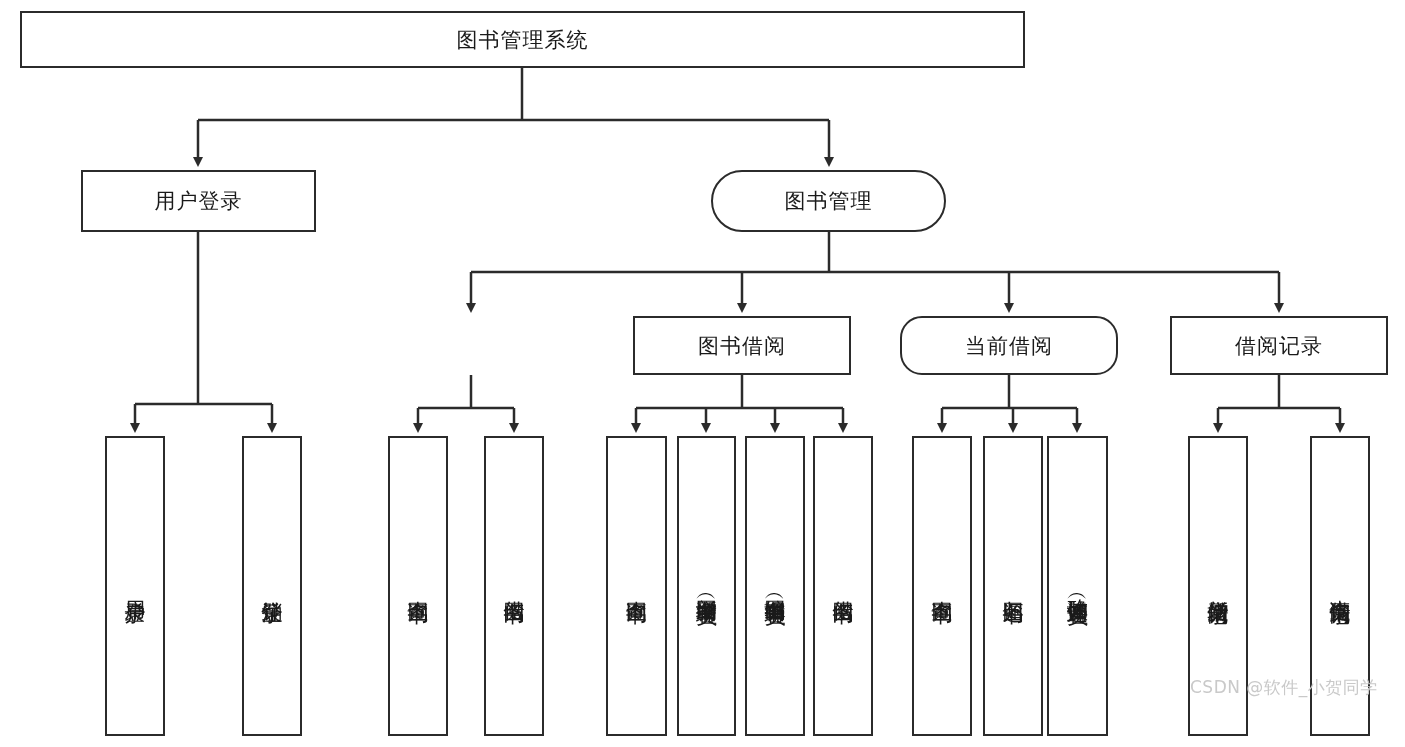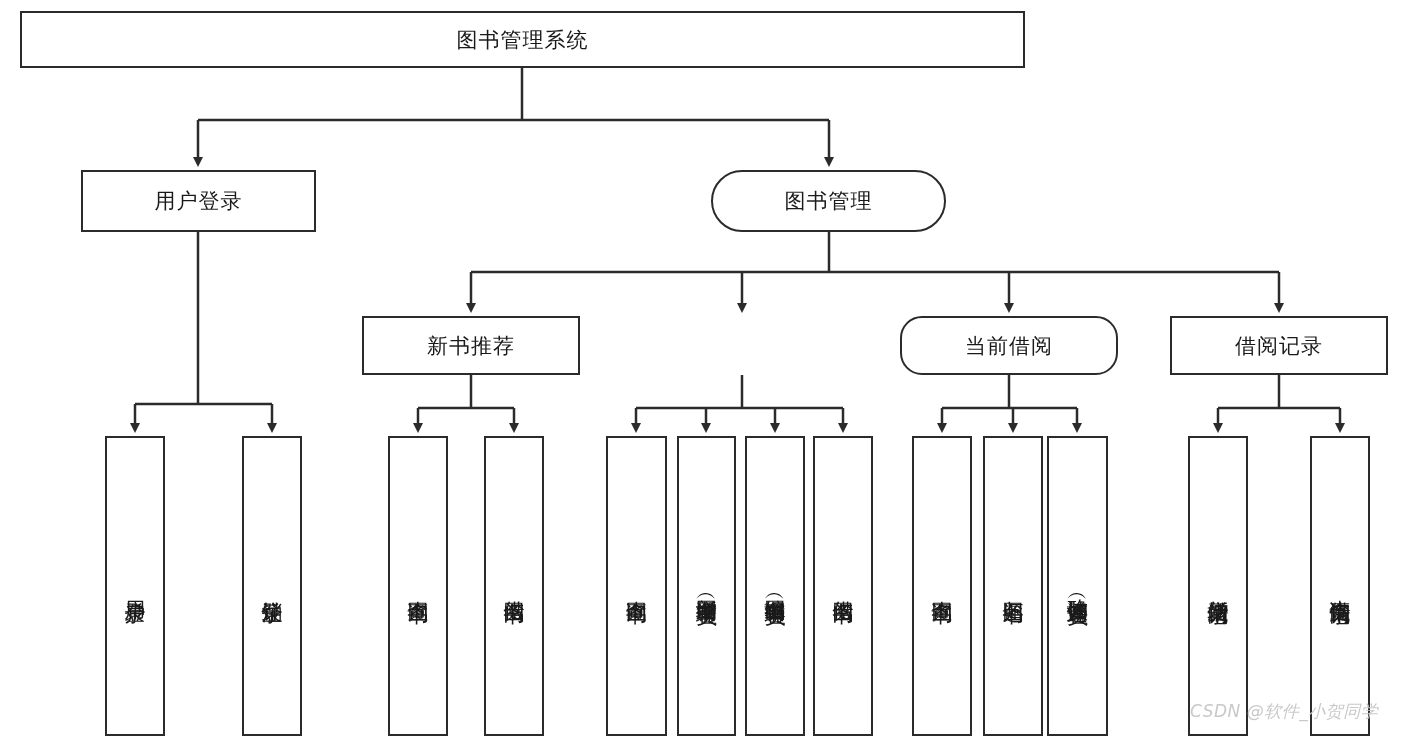--- a/index.html
+++ b/index.html
@@ -116,21 +116,21 @@
       <path d="M1218,408 L1218,424" marker-end="url(#arw)"></path>
       <path d="M1340,408 L1340,424" marker-end="url(#arw)"></path>
     </g>
   </svg>
 
   <div class="node h" style="left: 20px; top: 11px; width: 1005px; height: 57px;">图书管理系统</div>
 
   <div class="node h" style="left: 81px; top: 170px; width: 235px; height: 62px;">用户登录</div>
   <div class="node h" style="left: 711px; top: 170px; width: 235px; height: 62px; border-radius: 31px;">图书管理</div>
 
-  <div class="node h" style="left: 362px; top: 316px; width: 218px; height: 59px;">新书推荐</div>
+  <div class="node h" style="left: 633px; top: 316px; width: 218px; height: 59px;">图书借阅</div>
   <div class="node h" style="left: 900px; top: 316px; width: 218px; height: 59px; border-radius: 22px;">当前借阅</div>
   <div class="node h" style="left: 1170px; top: 316px; width: 218px; height: 59px;">借阅记录</div>
 
   <div class="node v" style="left: 105px; top: 436px; width: 60px; height: 300px;">
     <span class="vtext">用户登录</span>
   </div>
   <div class="node v" style="left: 242px; top: 436px; width: 60px; height: 300px;">
     <span class="vtext">注销登录</span>
   </div>
   <div class="node v" style="left: 388px; top: 436px; width: 60px; height: 300px;">
@@ -160,15 +160,15 @@
   <div class="node v" style="left: 1047px; top: 436px; width: 61px; height: 300px;">
     <span class="vtext">确认归还（管理员）</span>
   </div>
   <div class="node v" style="left: 1188px; top: 436px; width: 60px; height: 300px;">
     <span class="vtext">新增借阅记录</span>
   </div>
   <div class="node v" style="left: 1310px; top: 436px; width: 60px; height: 300px;">
     <span class="vtext">查询借阅记录</span>
   </div>
 
-  <div class="watermark" style="left: 1190px; top: 700px; font-style: italic;">CSDN @软件_小贺同学</div>
+  <div class="watermark" style="left: 1190px; top: 676px;">CSDN @软件_小贺同学</div>
 
 </div>
 
 </body></html>

